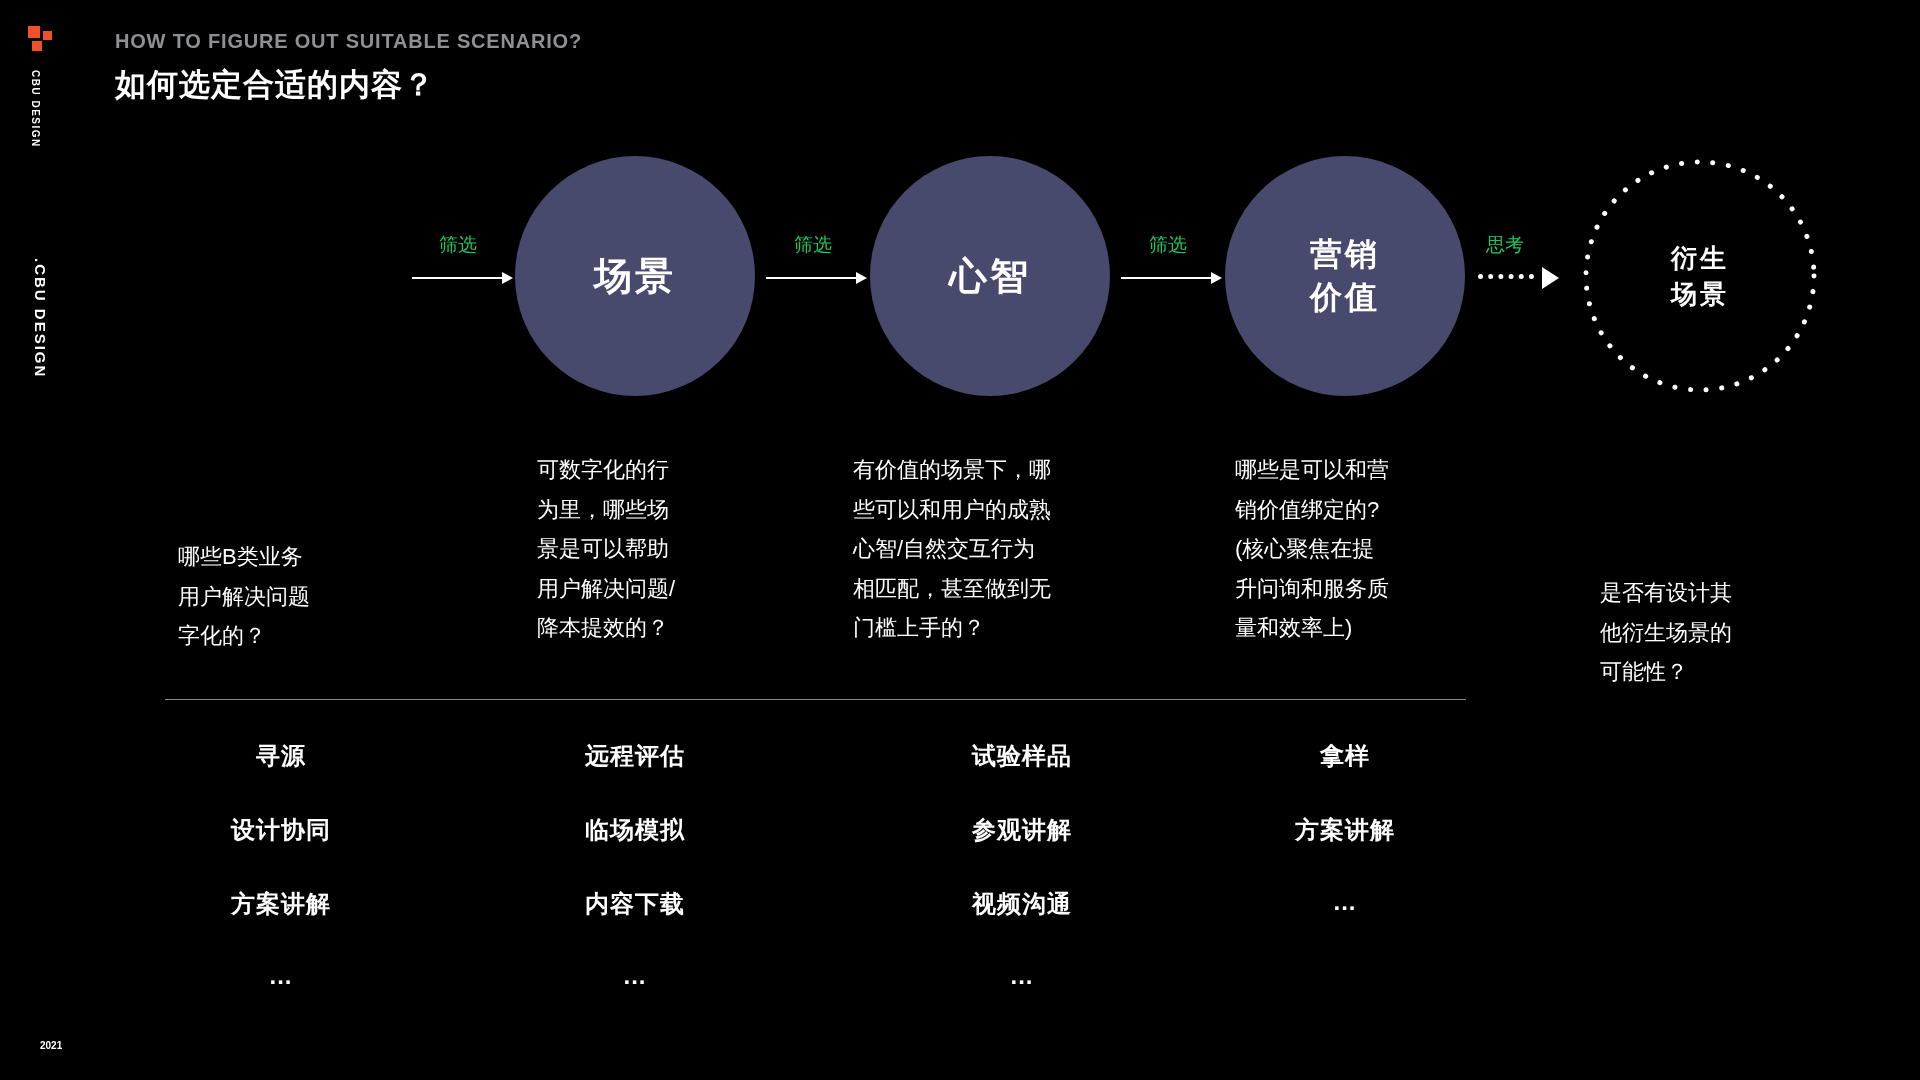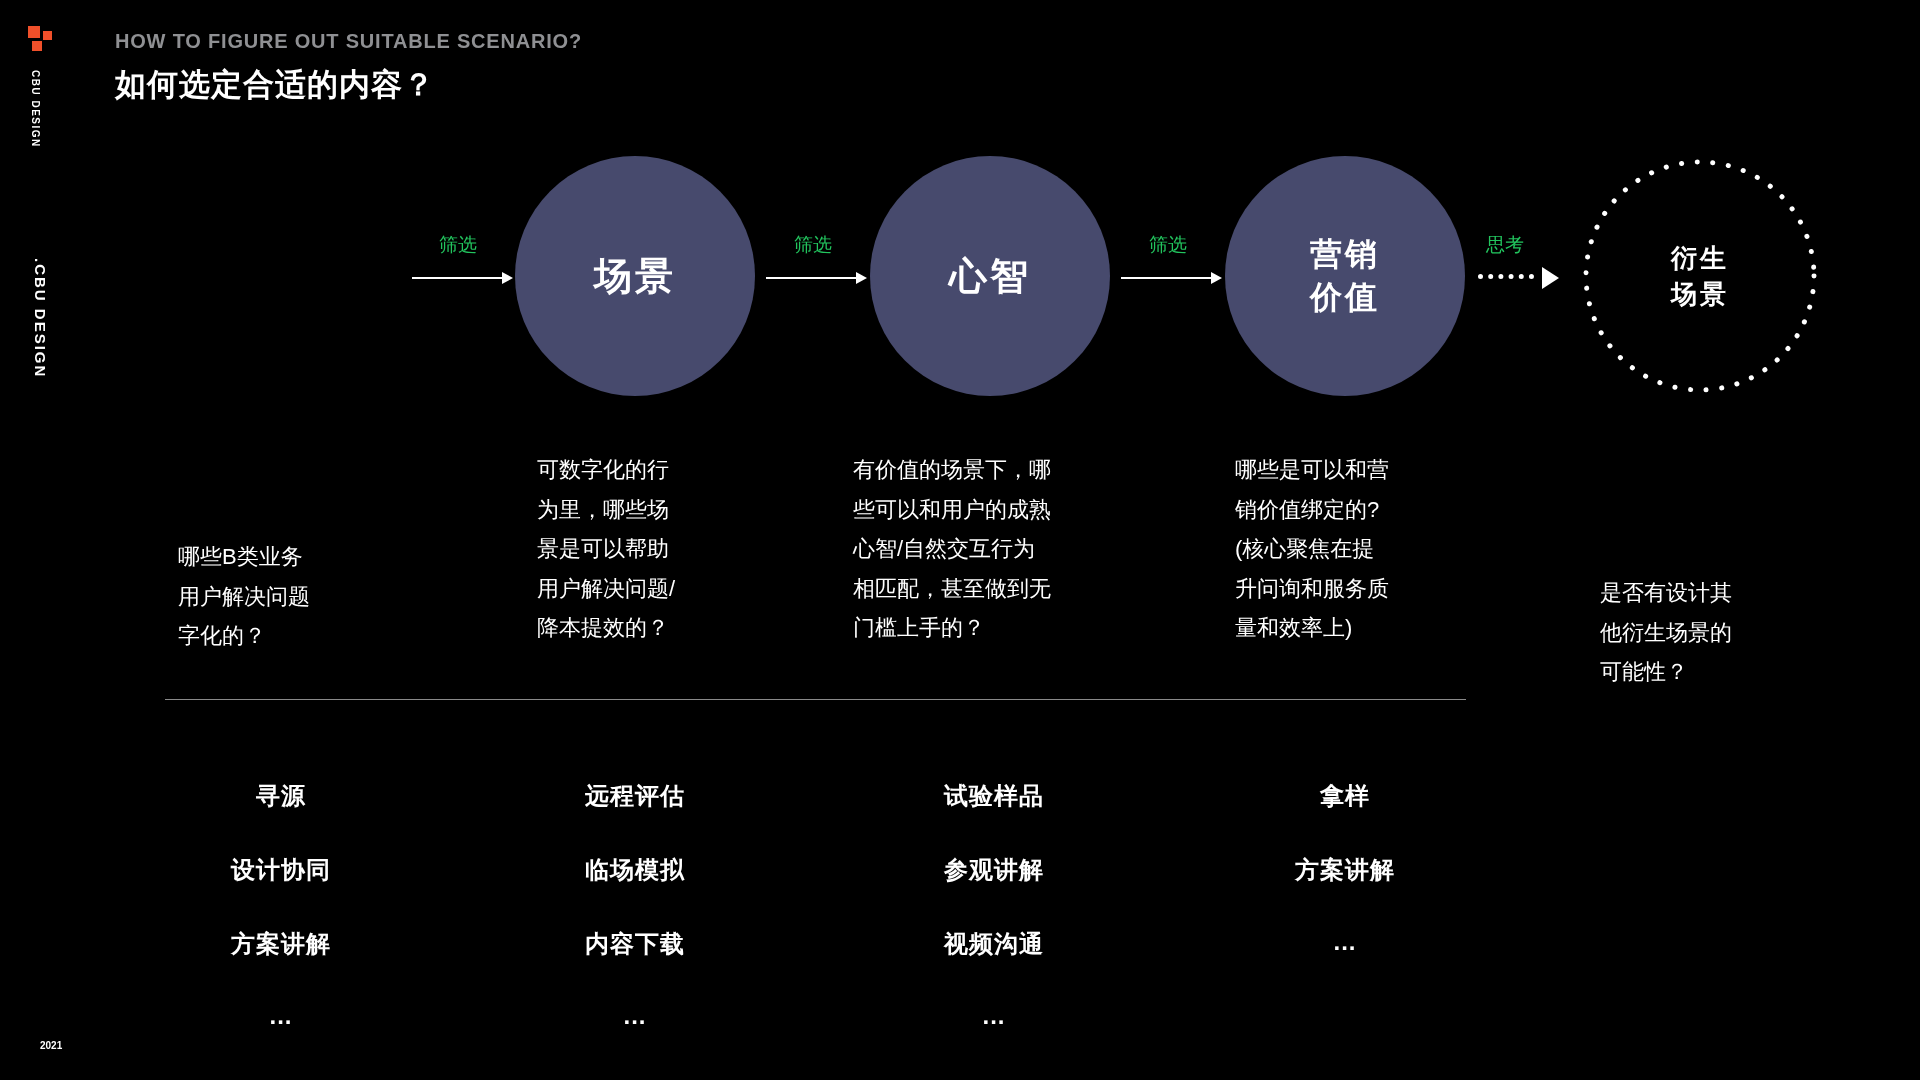--- a/index.html
+++ b/index.html
@@ -49,21 +49,21 @@
   .q1 { left:178px;  top:537px; width:240px; }
   .q2 { left:537px;  top:450px; width:240px; }
   .q3 { left:853px;  top:450px; width:270px; }
   .q4 { left:1235px; top:450px; width:235px; }
   .q5 { left:1600px; top:537px; width:240px;margin-top:36px; }
 
   .divider { position:absolute; left:165px; top:699px; width:1301px; height:1px;
              background:#8a8a8a; }
 
   
-  .list { position:absolute; top:740px; transform:translateX(-50%); text-align:center;margin-top:40px; }
+  .list { position:absolute; top:740px; transform:translateX(-50%); text-align:center; }
   .list .item { font-size:24px; font-weight:bold; margin-bottom:42px; letter-spacing:1px; }
 </style>
 </head>
 <body>
 
 <div class="canvas">
 
   <svg class="logo" width="30" height="34" viewBox="0 0 30 34">
     <rect x="0" y="0" width="12" height="12" fill="#f0502a"></rect>
     <rect x="15" y="5" width="9" height="9" fill="#f0502a"></rect>
@@ -136,21 +136,21 @@
     <div class="item">设计协同</div>
     <div class="item">方案讲解</div>
     <div class="item">...</div>
   </div>
   <div class="list" style="left:635px;">
     <div class="item">远程评估</div>
     <div class="item">临场模拟</div>
     <div class="item">内容下载</div>
     <div class="item">...</div>
   </div>
-  <div class="list" style="left:994px;">
+  <div class="list" style="left:1022px;">
     <div class="item">试验样品</div>
     <div class="item">参观讲解</div>
     <div class="item">视频沟通</div>
     <div class="item">...</div>
   </div>
   <div class="list" style="left:1345px;">
     <div class="item">拿样</div>
     <div class="item">方案讲解</div>
     <div class="item">...</div>
   </div>

